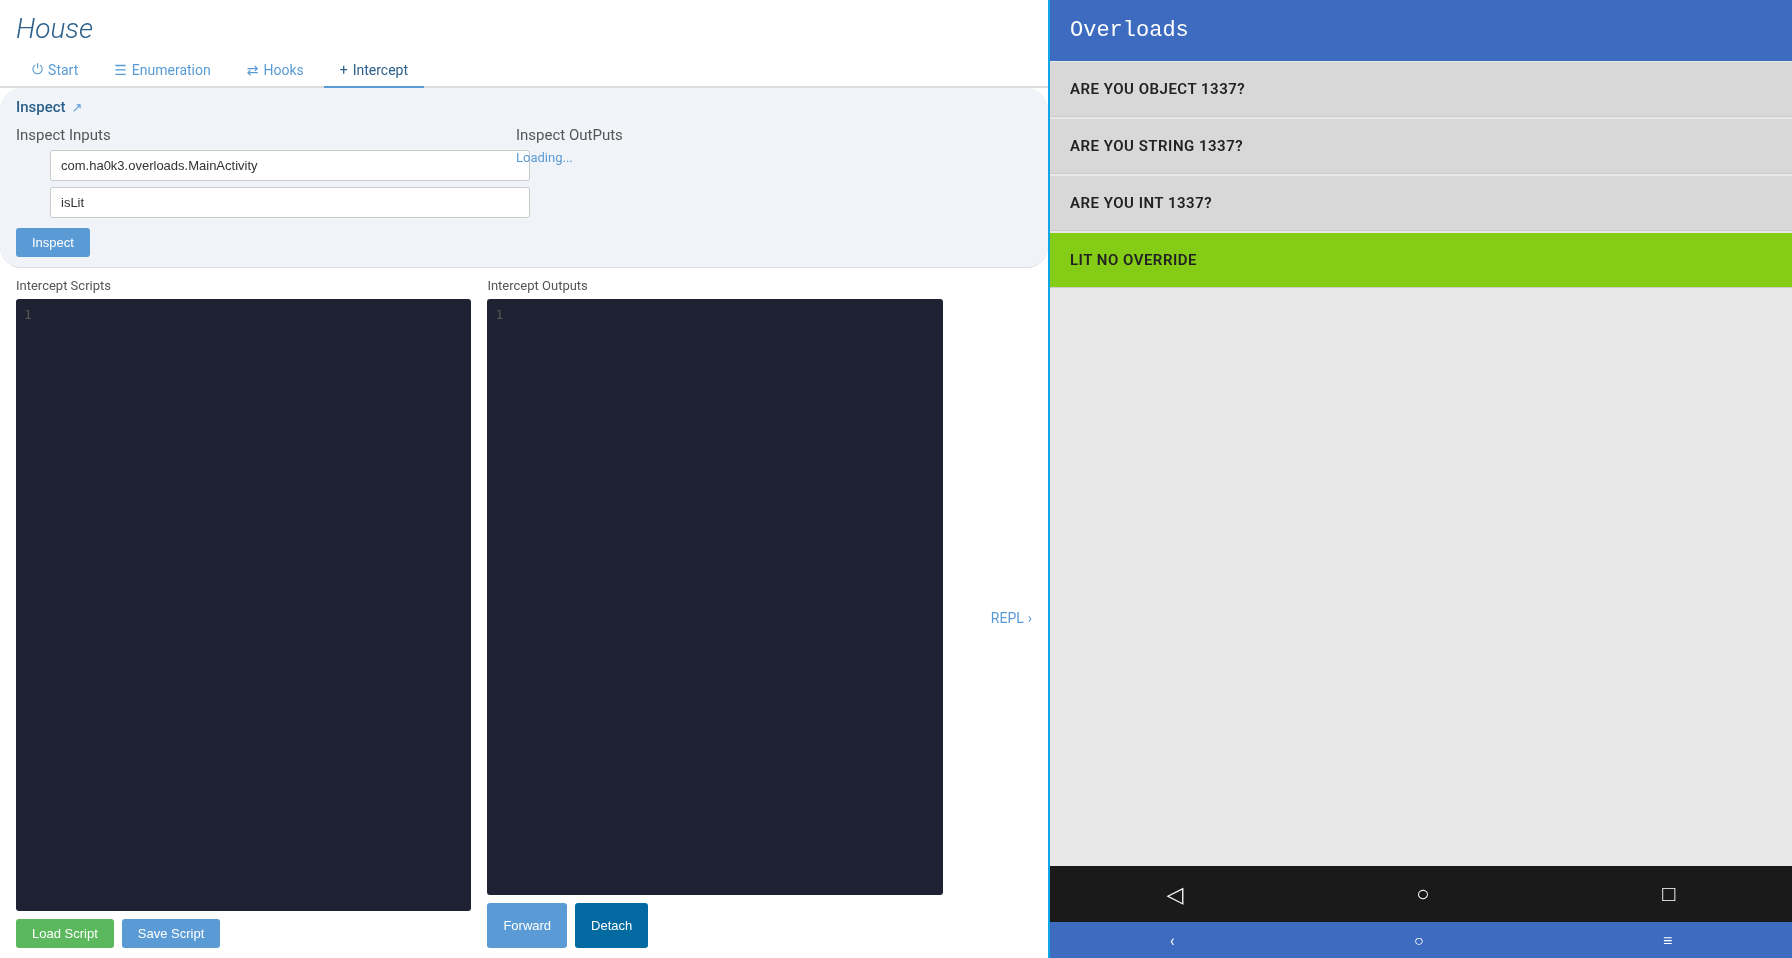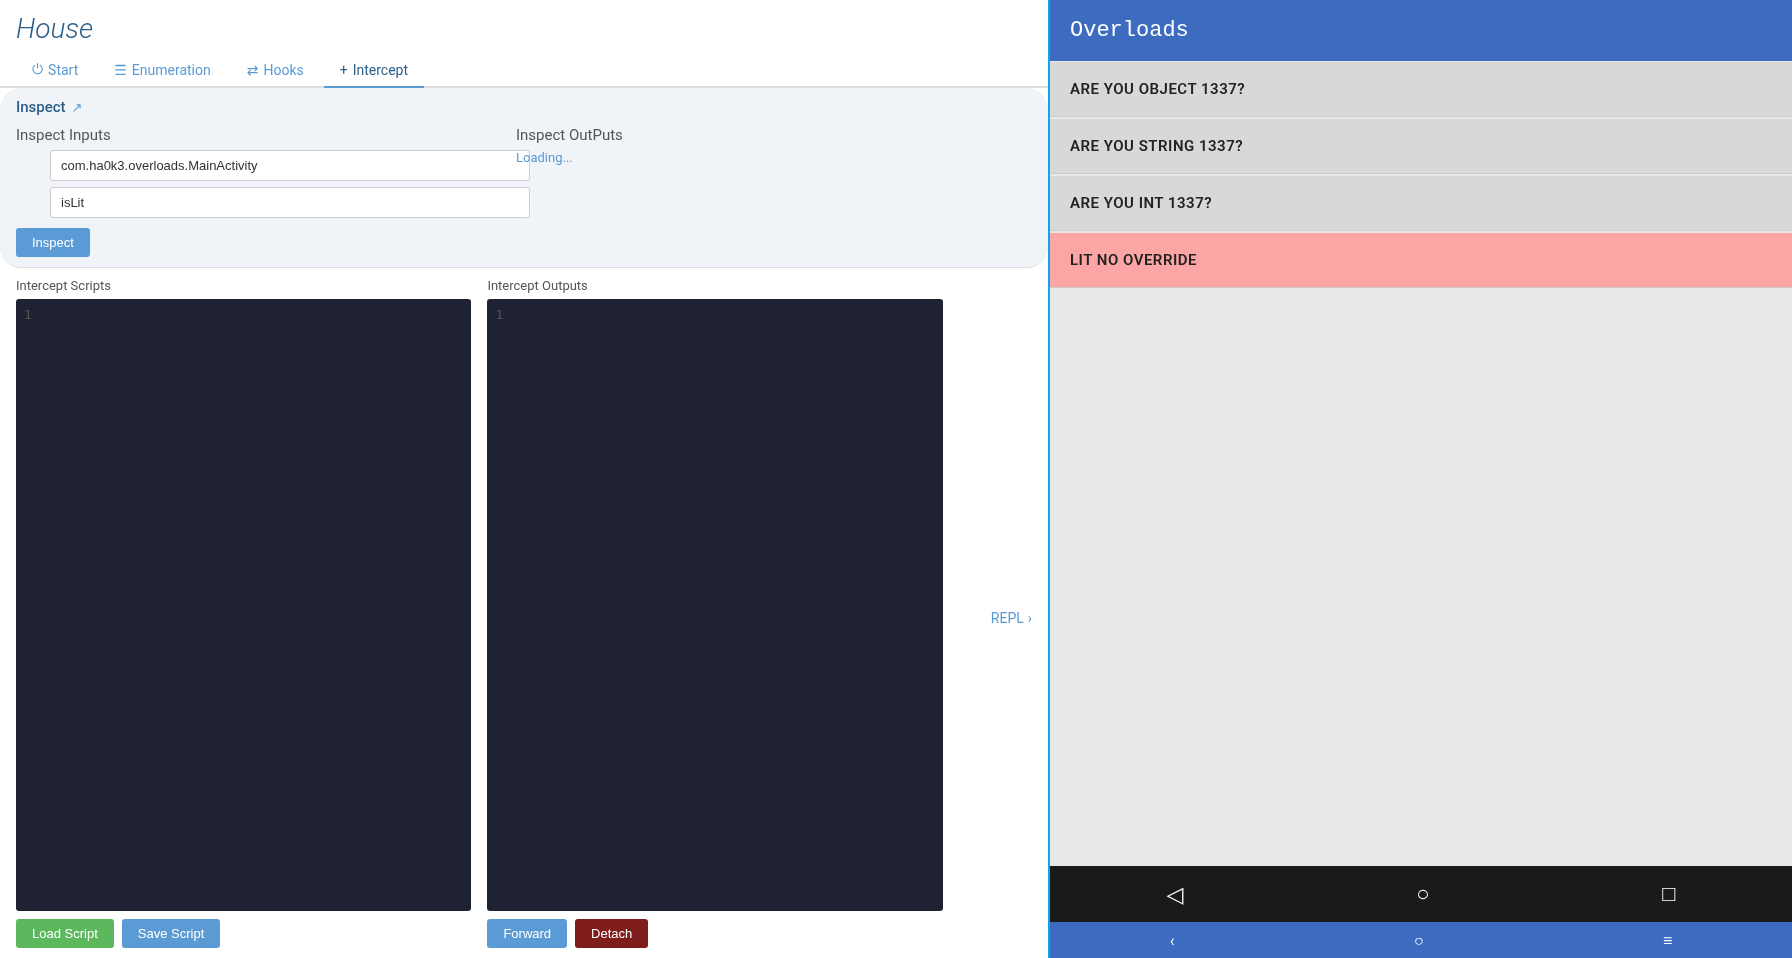--- a/index.html
+++ b/index.html
@@ -201,24 +201,24 @@
       background: #5b9bd5;
       color: #fff;
       border: none;
       padding: 7px 16px;
       border-radius: 3px;
       font-size: 13px;
       cursor: pointer;
     }
 
     .btn-orange {
-      background: #7f1d1d;
+      background: #0369a1;
       color: #fff;
       border: none;
-      padding: 7px 16px;
+      padding: 15px 16px;
       border-radius: 3px;
       font-size: 13px;
       cursor: pointer;
     }
 
     .repl-link {
       display: flex;
       align-items: center;
       gap: 4px;
       color: #5b9bd5;
@@ -259,21 +259,21 @@
       padding: 18px 20px;
       font-size: 15px;
       font-weight: 600;
       color: #222;
       letter-spacing: 0.5px;
       cursor: pointer;
       border-bottom: 1px solid #ccc;
     }
 
     .overload-item.lit {
-      background: #fca5a5;
+      background: #84cc16;
     }
 
     .overloads-empty {
       flex: 1;
       background: #e8e8e8;
     }
 
     
     .android-nav {
       background: #1a1a1a;

